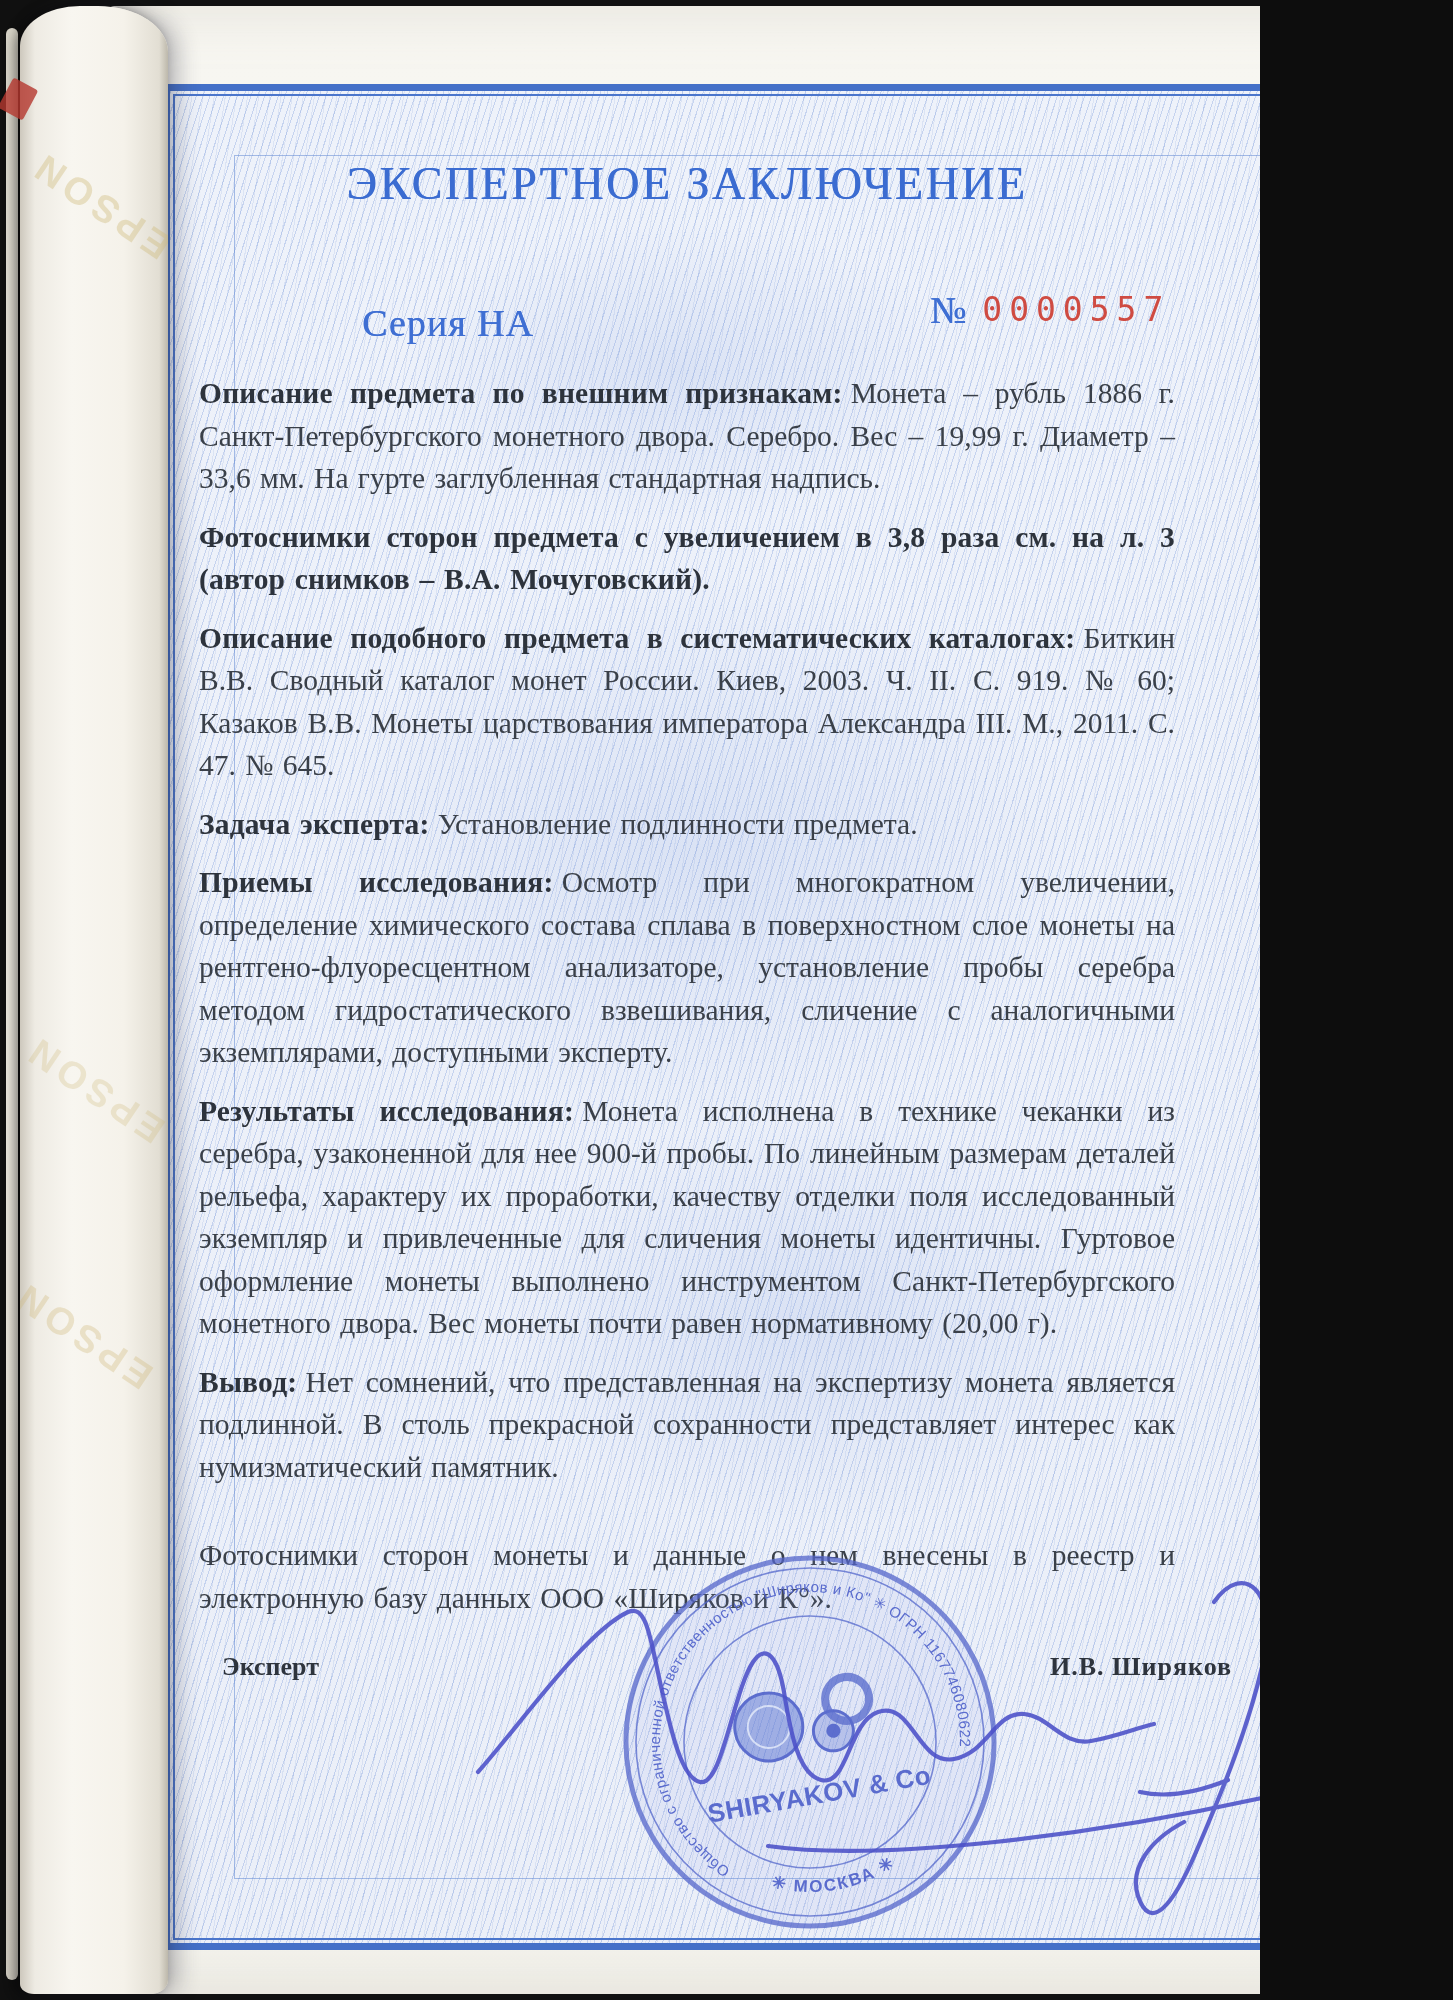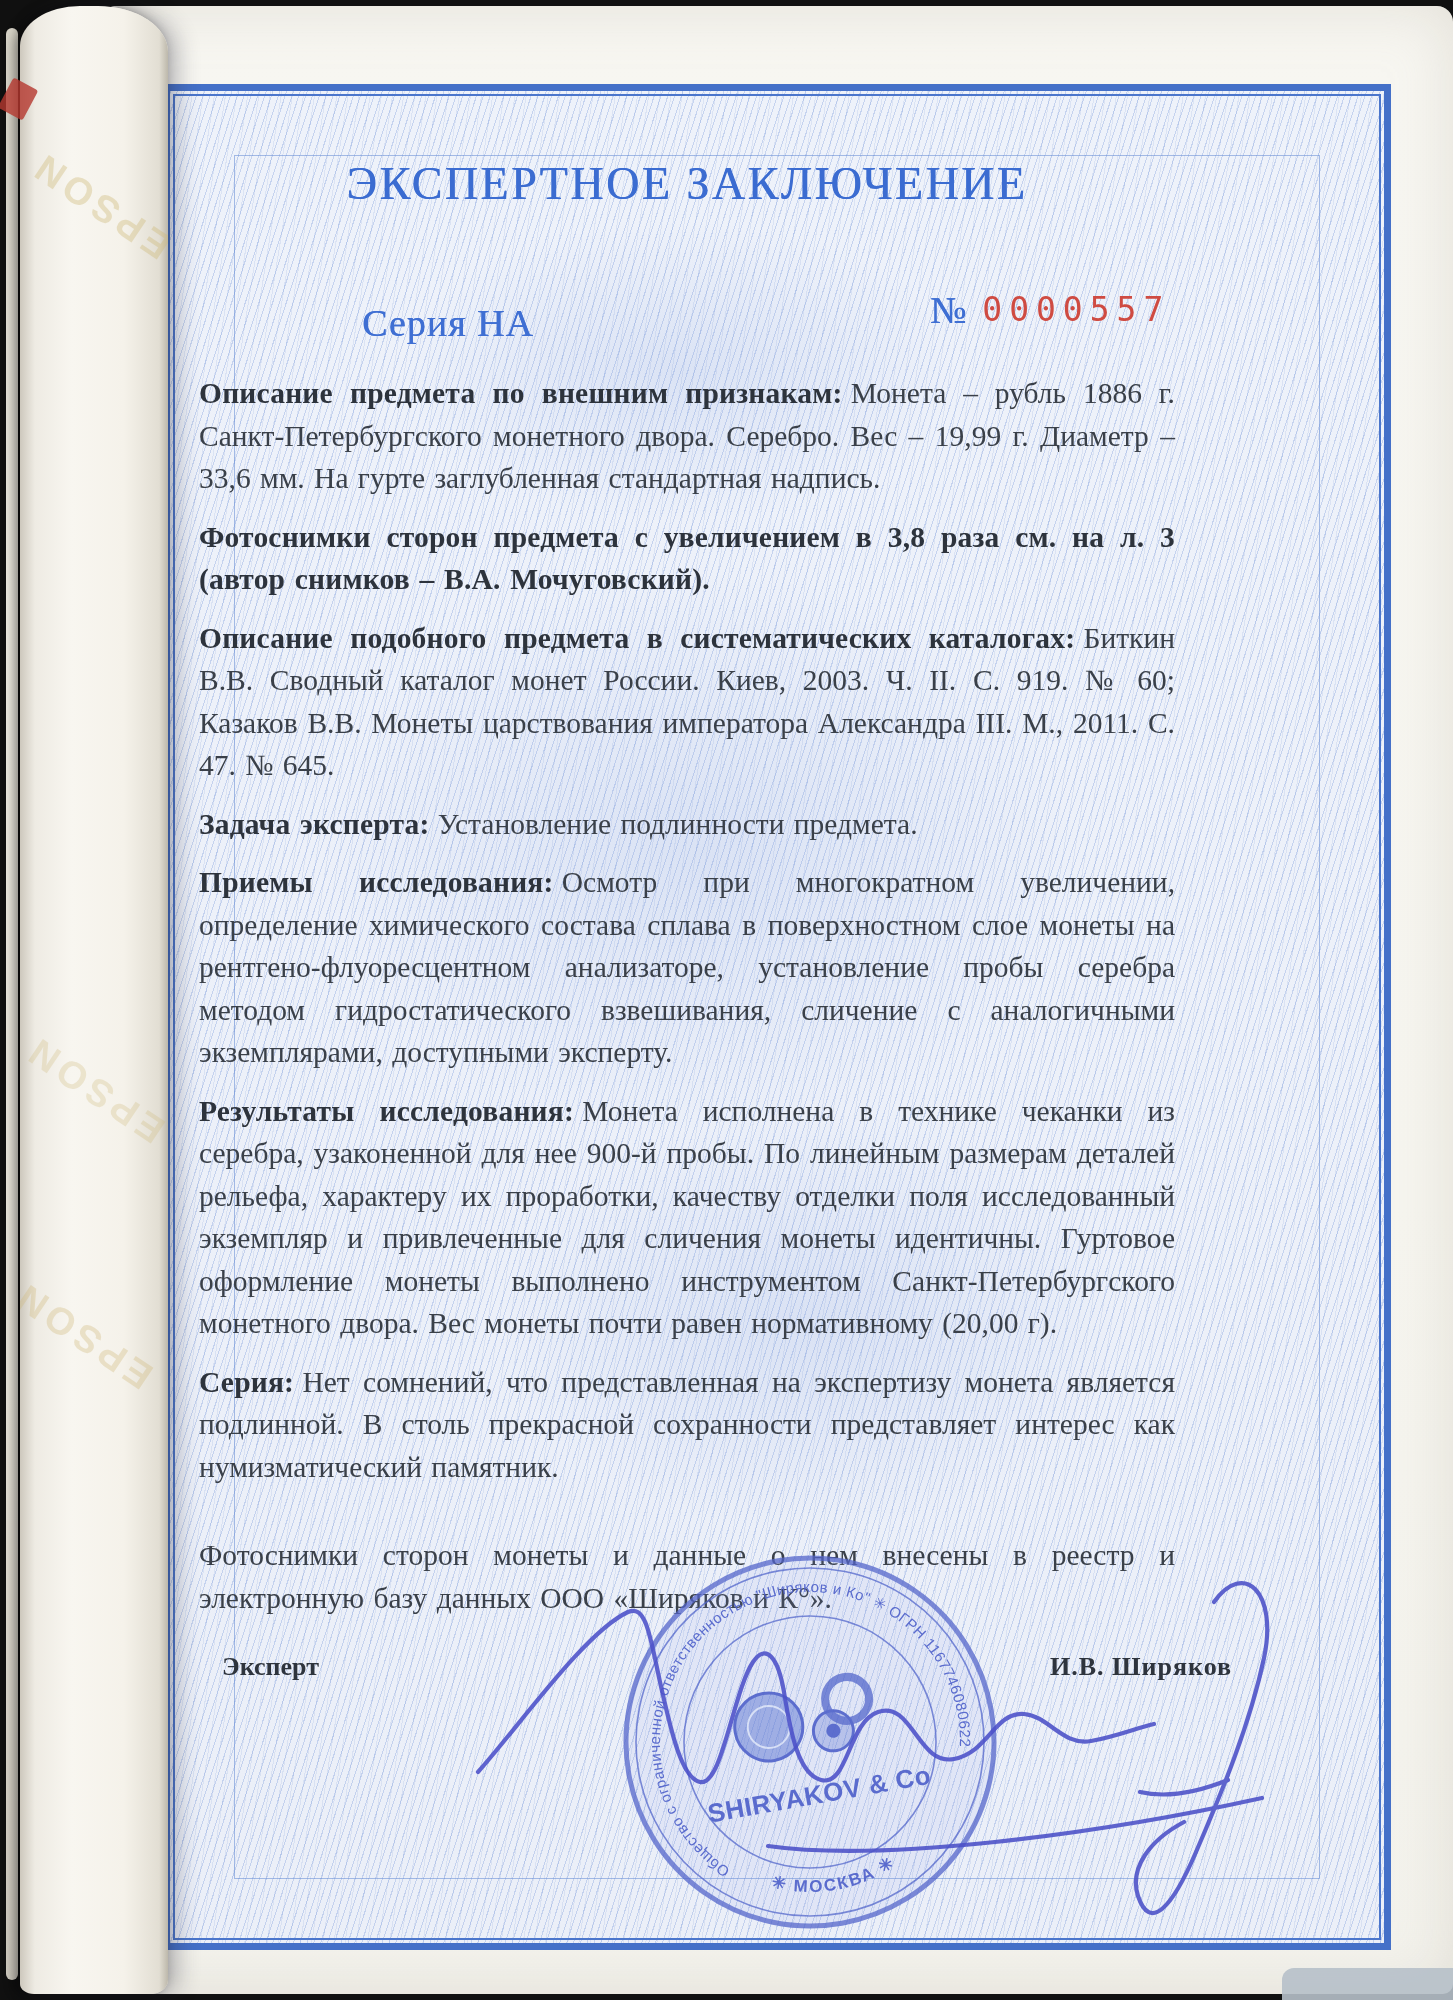--- a/index.html
+++ b/index.html
@@ -1,16 +1,16 @@
 <!DOCTYPE html>
 <html><head>
 <meta charset="utf-8">
 <style>
   html,body{margin:0;padding:0;background:#0d0d0d;}
-  .stage{position:relative;width:1453px;height:2000px;overflow:hidden;background:#101010;
+  .stage{position:relative;width:1260px;height:2000px;overflow:hidden;background:#101010;
          font-family:"Liberation Serif","DejaVu Serif",serif;}
 
   
   .page{position:absolute;left:108px;top:6px;width:1345px;height:1988px;
         background:linear-gradient(180deg,#f7f6f1 0%,#f6f5ef 60%,#f3f2ec 100%);
         border-radius:6px 16px 10px 6px;
         box-shadow:inset 0 0 60px rgba(175,170,150,.28);z-index:1;}
 
   
   .frame{position:absolute;left:55px;top:78px;width:1228px;height:1866px;box-sizing:border-box;
@@ -93,21 +93,21 @@
 
     <span class="numgrp"><span class="nosign">№</span><span class="digits">0000557</span></span>
 
     <div class="bodytext">
       <p class="para"><b>Описание предмета по внешним признакам:</b><span>Монета – рубль 1886 г. Санкт-Петербургского монетного двора. Серебро. Вес – 19,99 г. Диаметр – 33,6 мм. На гурте заглубленная стандартная надпись.</span></p>
       <p class="para"><b>Фотоснимки сторон предмета с увеличением в 3,8 раза см. на л. 3 (автор снимков – В.А. Мочуговский).</b><span></span></p>
       <p class="para"><b>Описание подобного предмета в систематических каталогах:</b><span>Биткин В.В. Сводный каталог монет России. Киев, 2003. Ч. II. С. 919. № 60; Казаков В.В. Монеты царствования императора Александра III. М., 2011. С. 47. № 645.</span></p>
       <p class="para"><b>Задача эксперта:</b><span>Установление подлинности предмета.</span></p>
       <p class="para"><b>Приемы исследования:</b><span>Осмотр при многократном увеличении, определение химического состава сплава в поверхностном слое монеты на рентгено-флуоресцентном анализаторе, установление пробы серебра методом гидростатического взвешивания, сличение с аналогичными экземплярами, доступными эксперту.</span></p>
       <p class="para"><b>Результаты исследования:</b><span>Монета исполнена в технике чеканки из серебра, узаконенной для нее 900-й пробы. По линейным размерам деталей рельефа, характеру их проработки, качеству отделки поля исследованный экземпляр и привлеченные для сличения монеты идентичны. Гуртовое оформление монеты выполнено инструментом Санкт-Петербургского монетного двора. Вес монеты почти равен нормативному (20,00 г).</span></p>
-      <p class="para"><b>Серия:</b><span>Нет сомнений, что представленная на экспертизу монета является подлинной. В столь прекрасной сохранности представляет интерес как нумизматический памятник.</span></p>
+      <p class="para"><b>Вывод:</b><span>Нет сомнений, что представленная на экспертизу монета является подлинной. В столь прекрасной сохранности представляет интерес как нумизматический памятник.</span></p>
       <p class="para registry">Фотоснимки сторон монеты и данные о нем внесены в реестр и электронную базу данных ООО «Ширяков и К°».</p>
     </div>
 
     <div class="expert-label">Эксперт</div>
     <div class="expert-name">И.В. Ширяков</div>
 
     <svg class="stamp" viewBox="0 0 400 400">
       <defs>
         <path id="ringTop" d="M 99.7 311.5 A 150 150 0 1 1 300.4 311.5"></path>
         <path id="ringBottom" d="M 125 330 A 150 150 0 0 0 275 330"></path>

